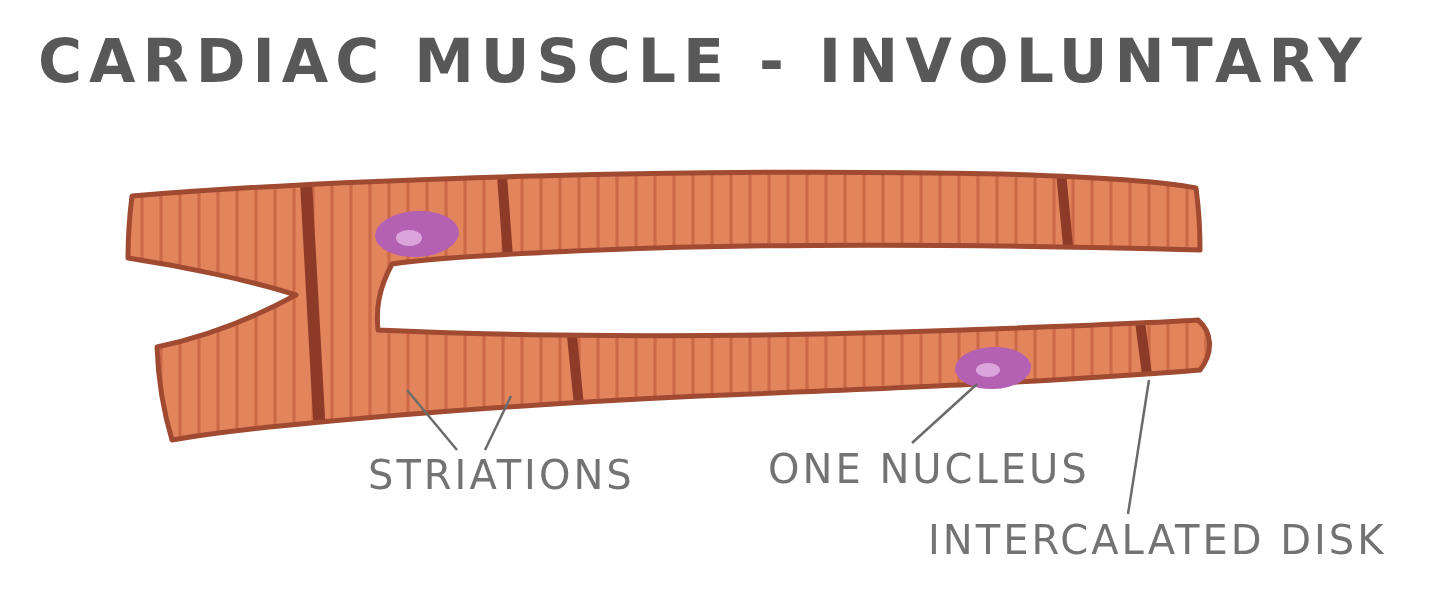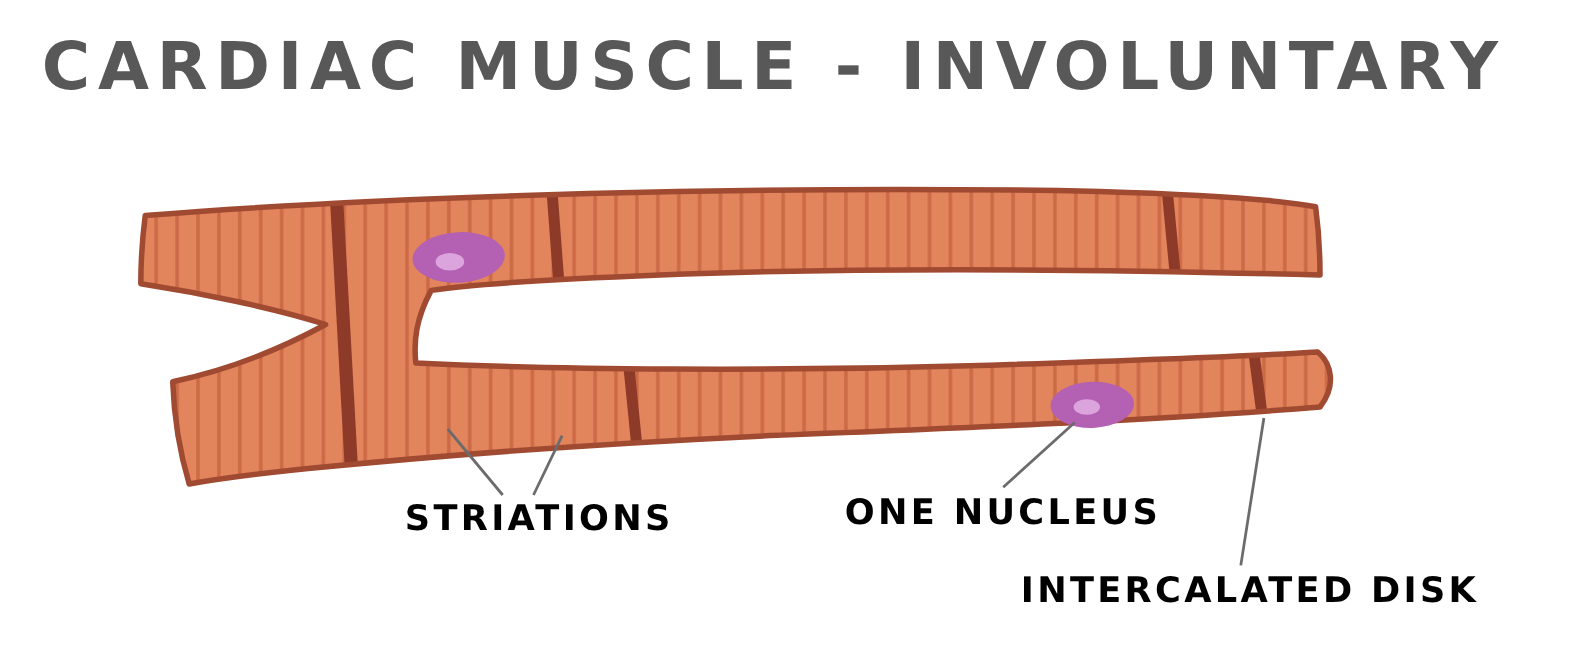--- a/index.html
+++ b/index.html
@@ -24,24 +24,24 @@
   }
   .illustration {
     position: absolute;
     left: 0;
     top: 0;
     width: 1440px;
     height: 604px;
   }
   .label {
     position: absolute;
-    color: #000000;
-    font-size: 32px;
+    color: #737373;
+    font-size: 40px;
     letter-spacing: 3px;
-    font-weight: 700;
+    font-weight: 400;
     white-space: nowrap;
     user-select: none;
   }
   .label-striations { left: 368px; top: 452px; }
   .label-one-nucleus { left: 768px; top: 446px; }
   .label-intercalated-disk { left: 928px; top: 517px; }
 </style>
 </head>
 <body>
 

